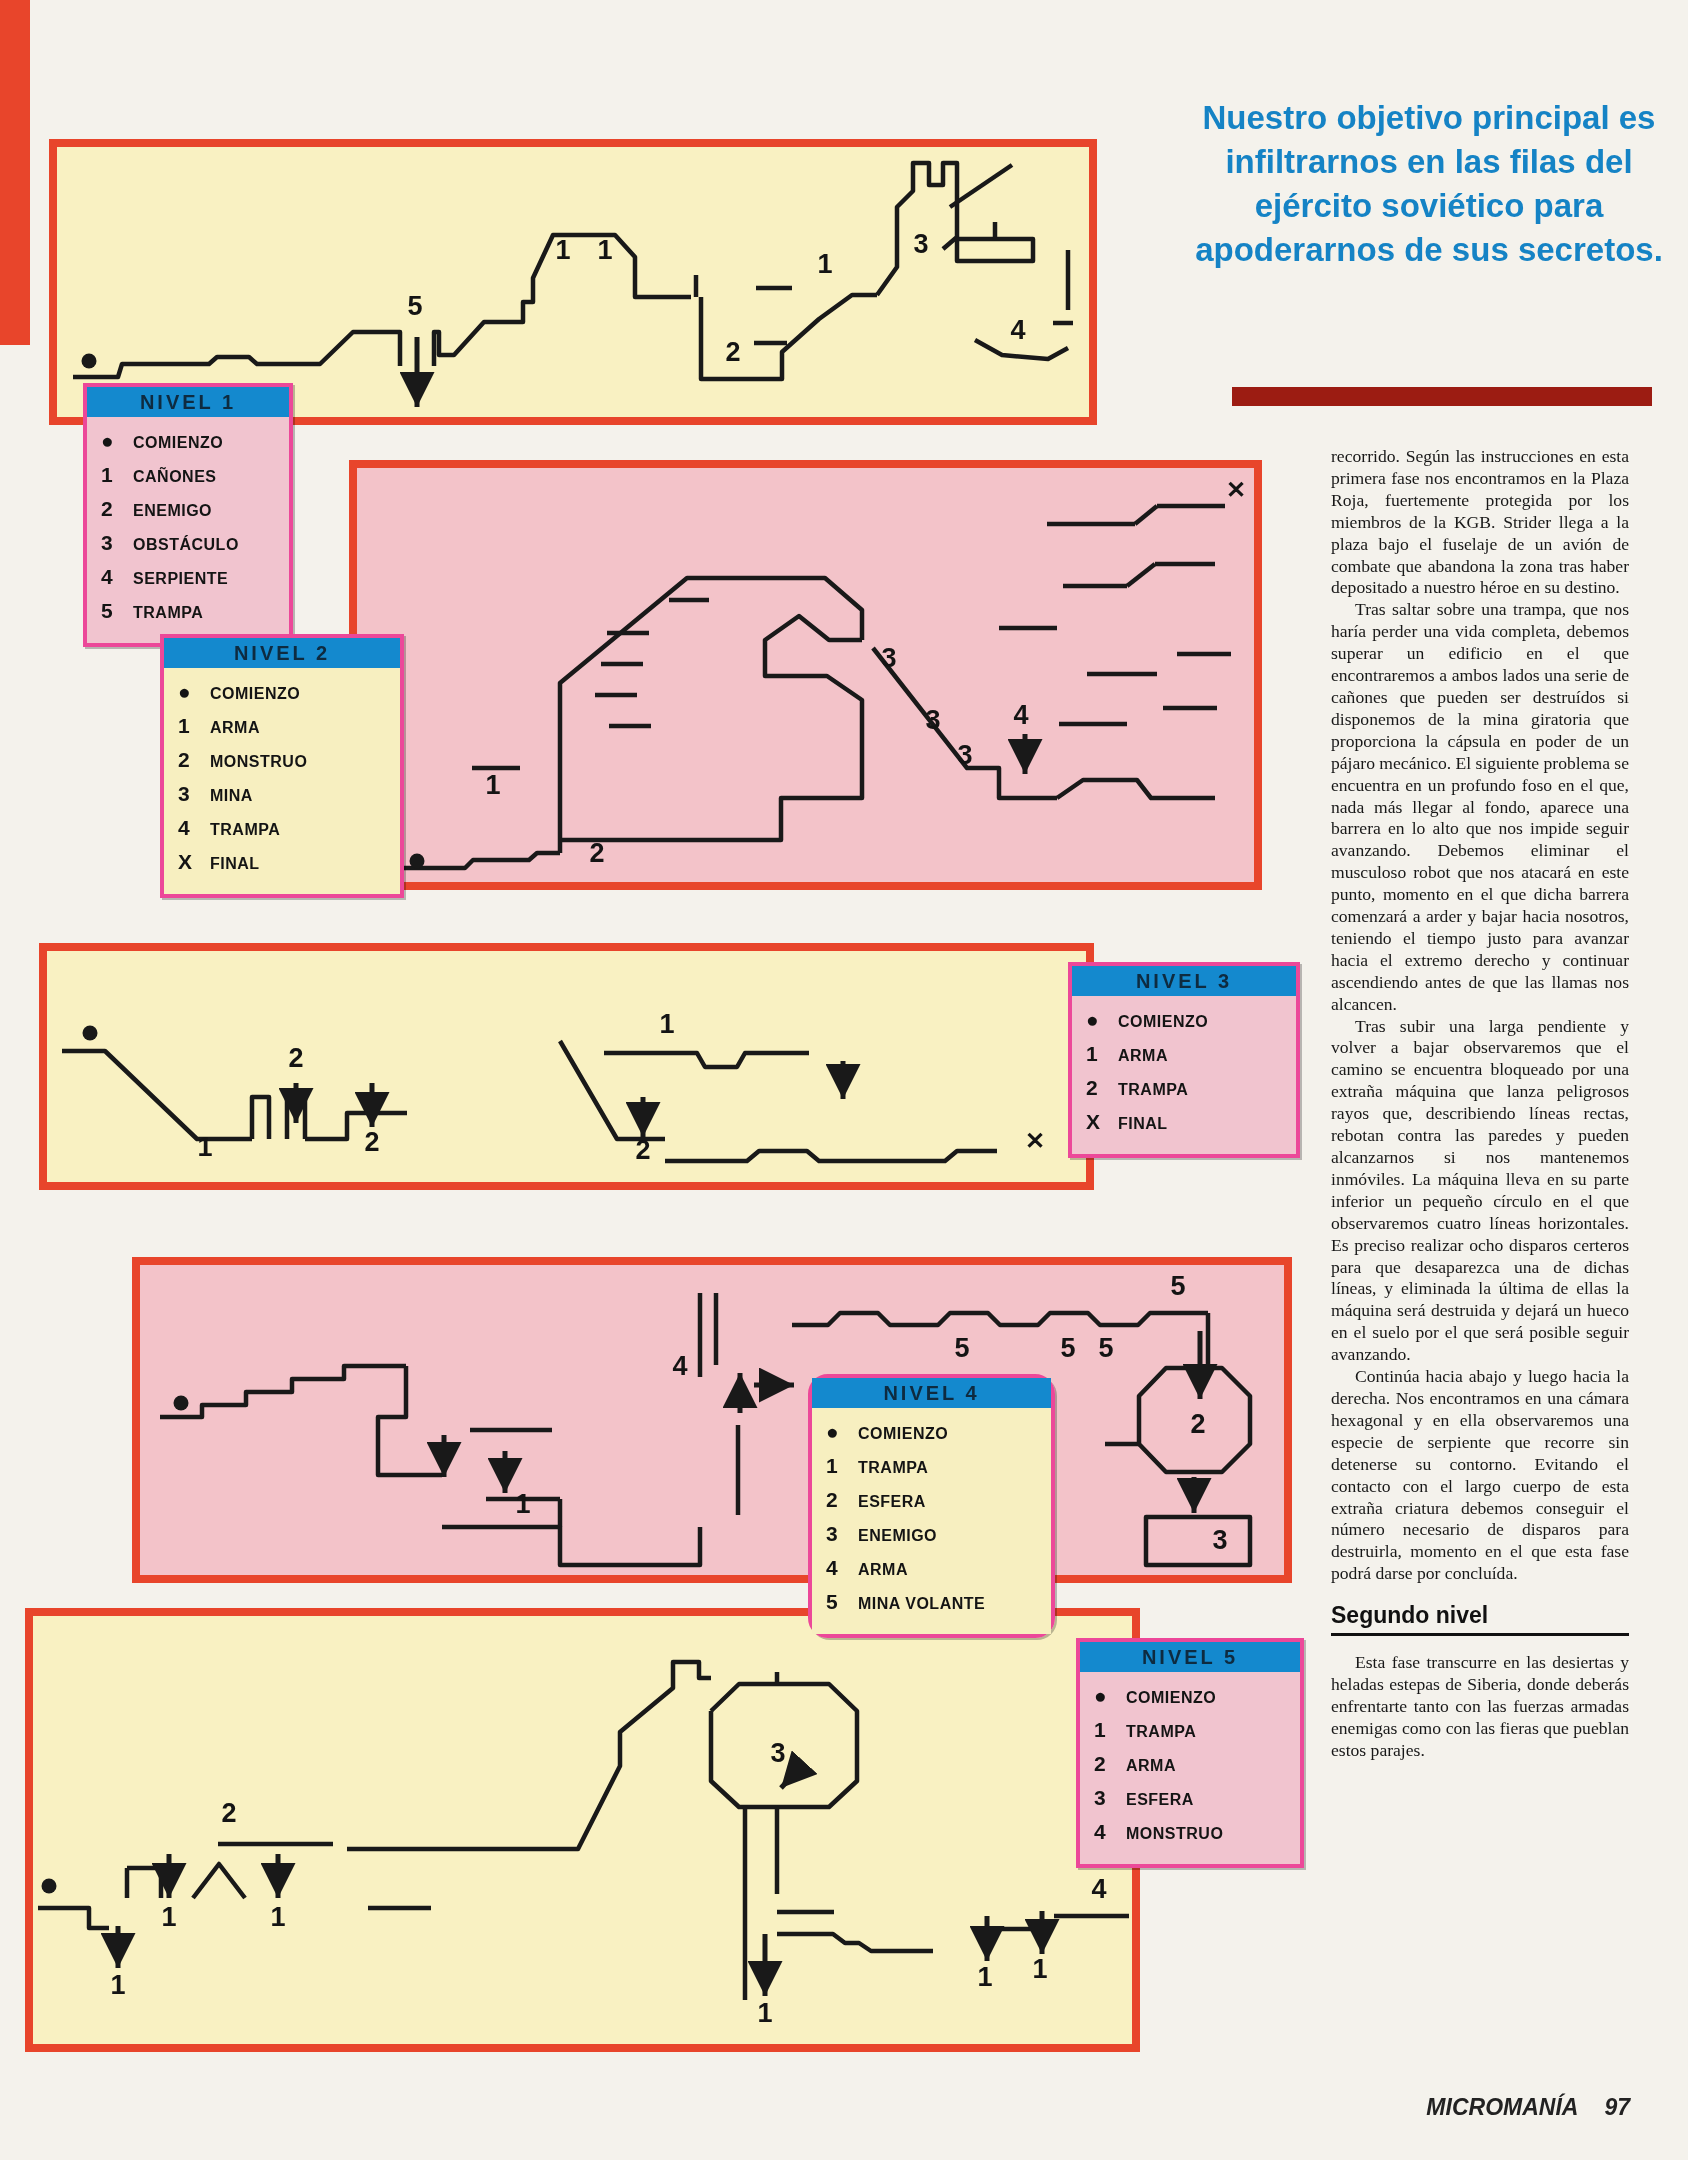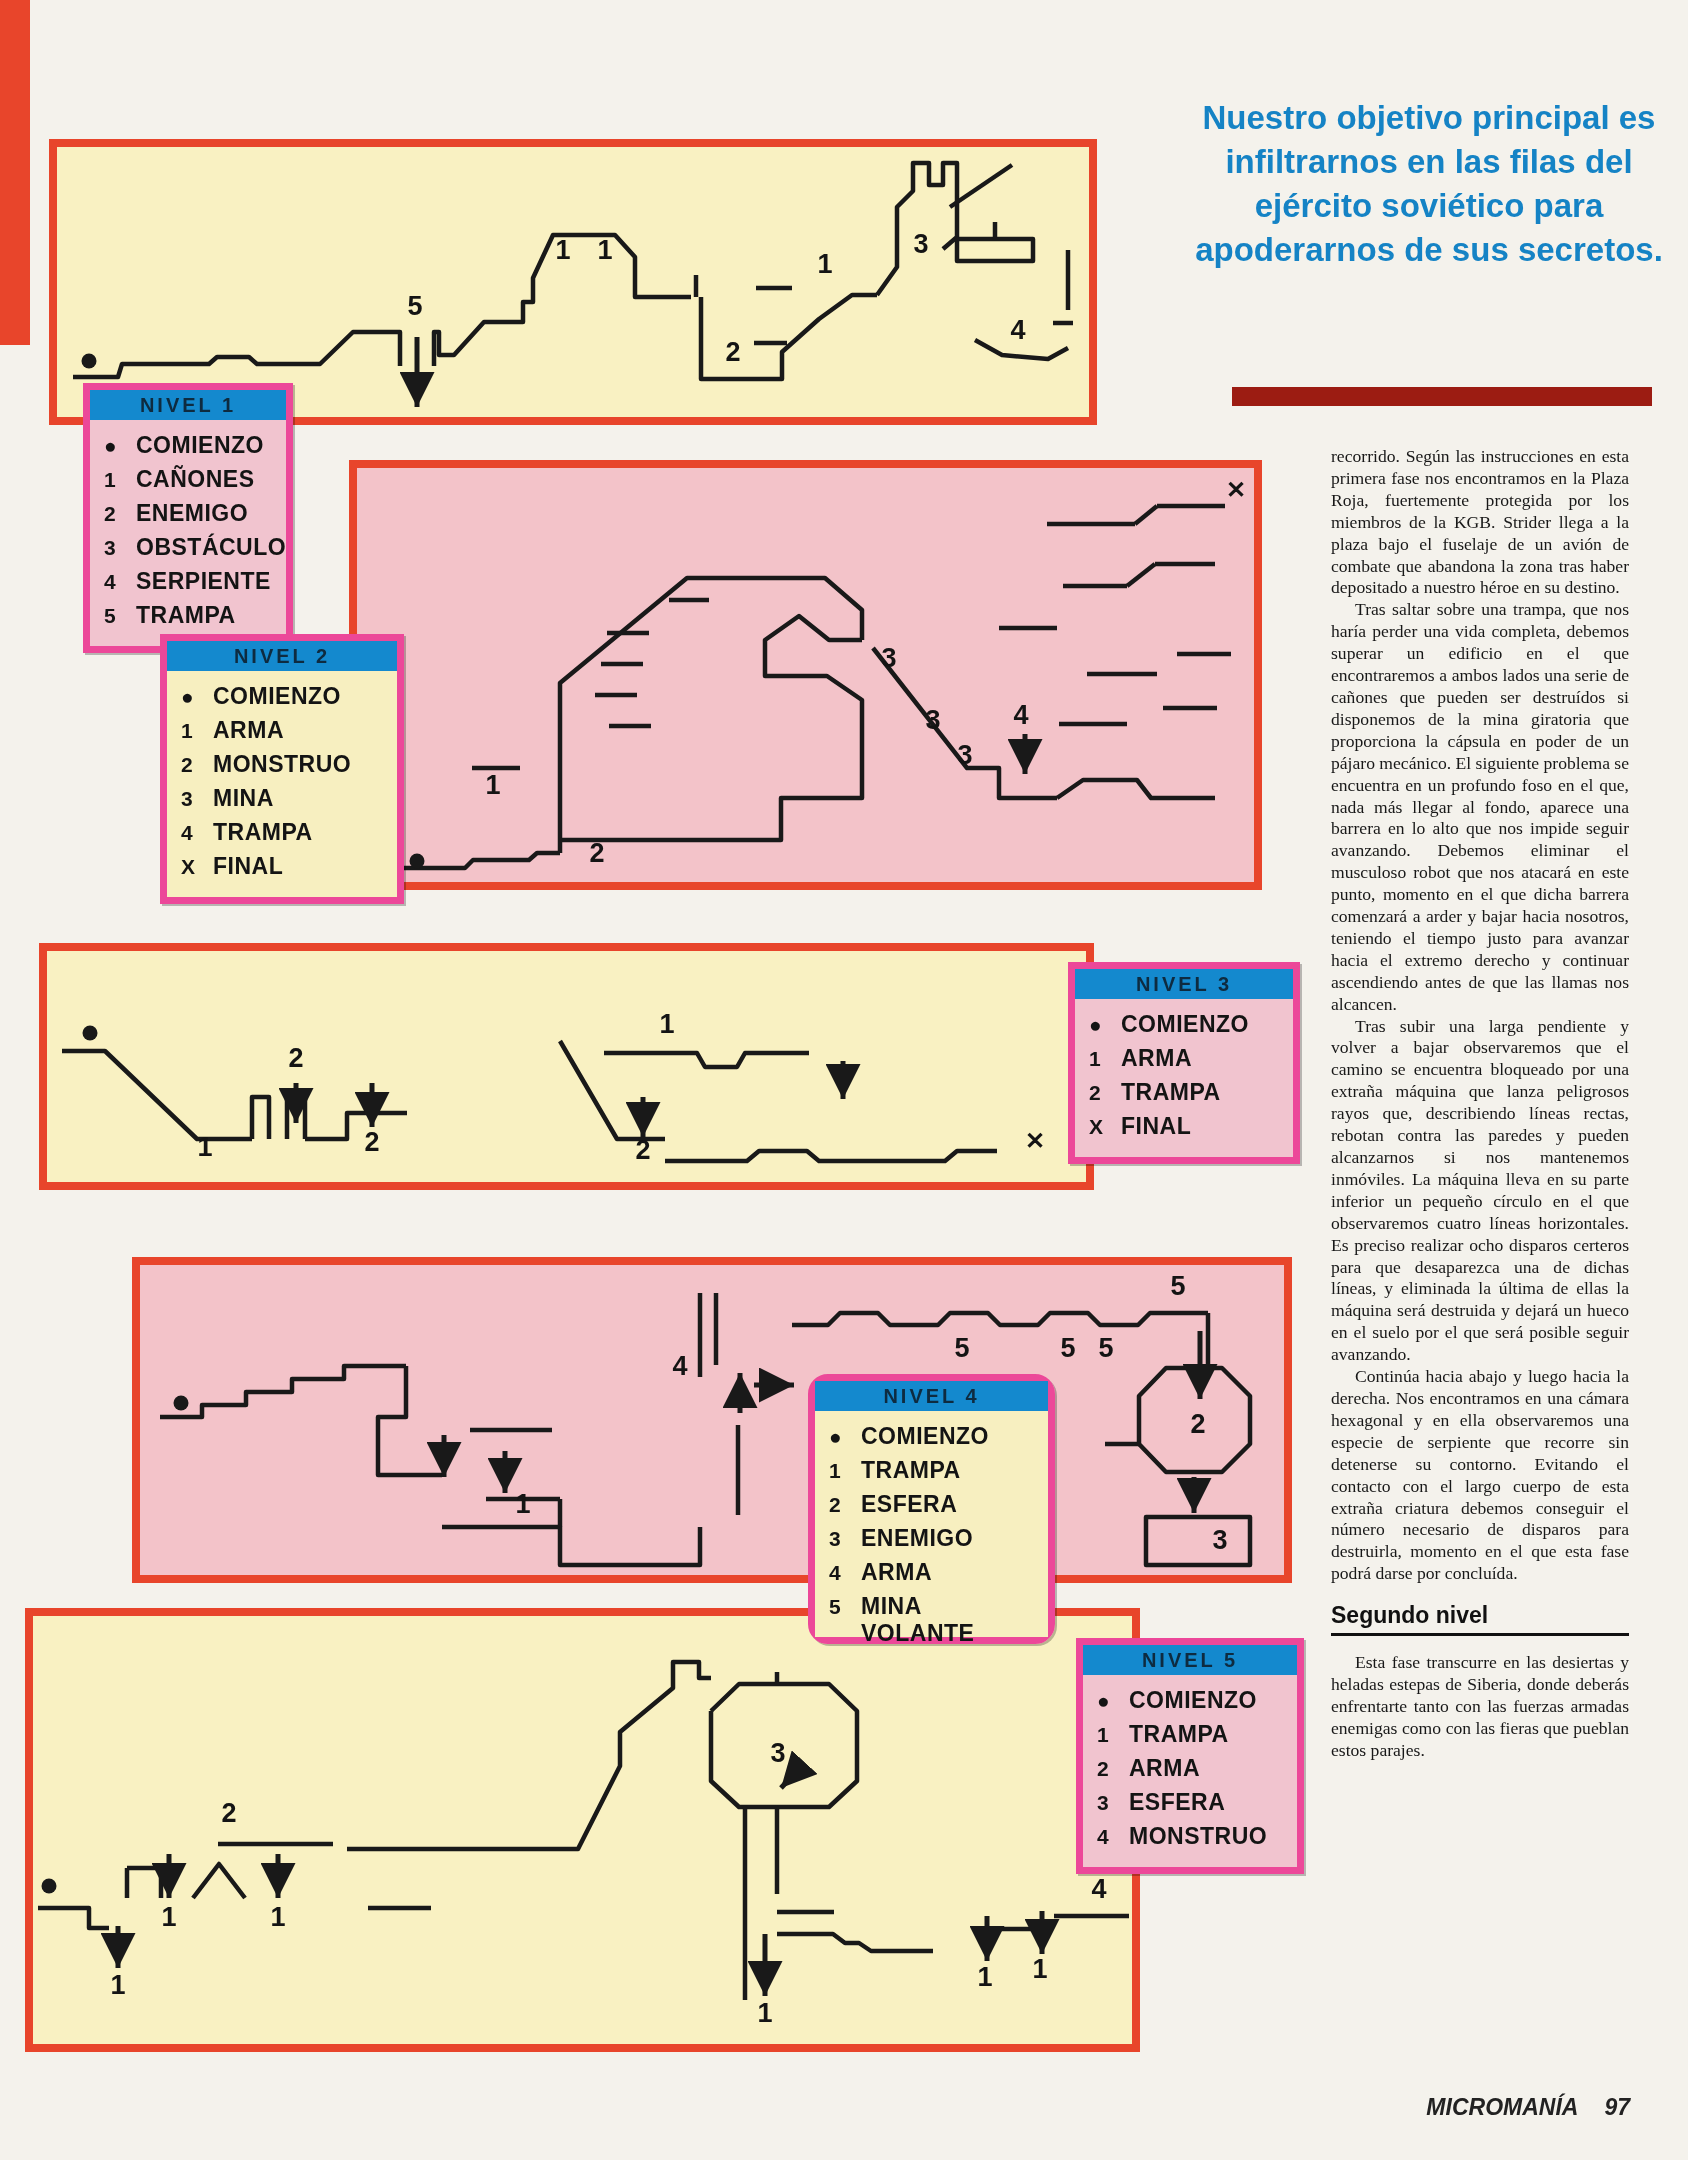--- a/index.html
+++ b/index.html
@@ -8,30 +8,30 @@
     background:#f4f2ec;
     font-family:"Liberation Sans", sans-serif;
   }
   .edge-strip{position:absolute;left:0;top:0;width:30px;height:345px;background:#e8452b;}
   
   .map-panel{position:absolute;border:8px solid #e8452b;box-sizing:border-box;z-index:1;}
   .tone-cream{background:#f9f1c2;}
   .tone-pink{background:#f3c3c9;}
   .map-panel svg{display:block;width:100%;height:100%;}
   
-  .legend{position:absolute;z-index:6;border:7px solid #ec4899;box-sizing:border-box;
+  .legend{position:absolute;z-index:6;border:4px solid #ec4899;box-sizing:border-box;
           box-shadow:2px 2px 0 rgba(0,0,0,.25);}
   .legend-header{background:#1489ce;color:#0e2b40;font-size:20px;font-weight:bold;
                  letter-spacing:3px;text-align:center;padding:4px 0 3px 0;}
   .legend-body{padding:12px 10px 10px 14px;}
   .legend-cream{background:#f7efc0;}
   .legend-pink{background:#f1c4cf;}
   .lrow{display:flex;align-items:baseline;height:34px;}
   .lkey{width:32px;font-weight:bold;font-size:21px;color:#141414;flex:0 0 32px;}
-  .llab{font-weight:bold;font-size:23px;color:#141414;letter-spacing:.5px;}
+  .llab{font-weight:bold;font-size:16px;color:#141414;letter-spacing:.5px;}
   
   .headline{position:absolute;left:1192px;top:96px;width:474px;text-align:center;
             color:#1583c5;font-size:33px;line-height:44px;font-weight:800;z-index:3;}
   .head-rule{position:absolute;left:1232px;top:387px;width:420px;height:19px;
              background:#9c1c12;z-index:3;}
   .article{position:absolute;left:1331px;top:446px;width:298px;z-index:3;
            font-family:"Liberation Serif", serif;font-size:17.6px;line-height:21.9px;
            color:#181818;text-align:justify;}
   .article p{margin:0;}
   .article p.indent{text-indent:24px;}

